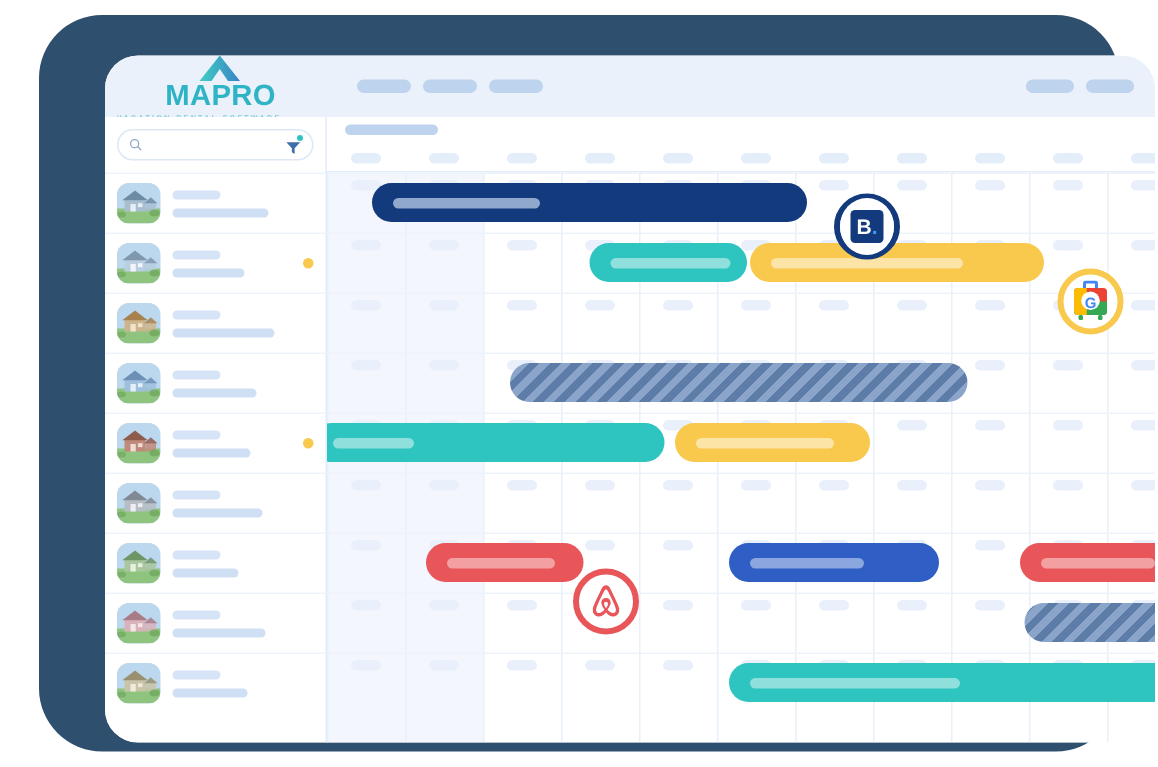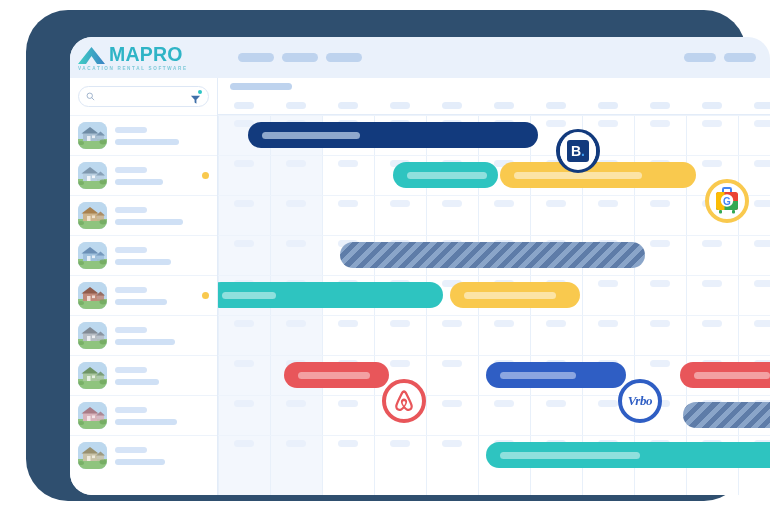--- a/index.html
+++ b/index.html
@@ -29,21 +29,21 @@
   }
 
   
   #app-header {
     position: absolute; left: 0; top: 0;
     width: 700px; height: 41px;
     background: #eaf1fb;
     display: flex; align-items: center;
   }
   #logo-block { width: 148px; padding-left: 6px; }
-  .logo-row { display: flex; align-items: center; gap: 1px; }
+  .logo-row { display: flex; align-items: center; gap: 1px; flex-direction: column; }
   #logo-mark { width: 32px; height: 19px; flex: 0 0 auto; }
   #logo-word {
     font-size: 19.5px; font-weight: bold; letter-spacing: .2px;
     color: #2fb4c6; line-height: 19px;
   }
   #logo-tagline {
     font-size: 4.6px; letter-spacing: 1.65px; color: #7fc9d8;
     margin-left: 2px; margin-top: 2px; font-weight: bold;
   }
   .hdr-pill { height: 9px; border-radius: 5px; background: #bed3ee; }
@@ -593,23 +593,18 @@
             </div>
             <div class="badge" id="badge-airbnb" style="left: 164px; top: 264px; border-color: rgb(232, 86, 90);">
               <div class="badge-inner">
                 <svg width="28" height="28" viewBox="0 0 28 28">
         <path d="M14 3.2c1.4 0 2.3 1 3.1 2.6 1.1 2.2 3 6.1 4.4 9.3.9 2 1.3 3.3 1.3 4.5 0 2.6-1.8 4.4-4.1 4.4-1.7 0-3.2-.9-4.7-2.6-1.5 1.7-3 2.6-4.7 2.6-2.3 0-4.1-1.8-4.1-4.4 0-1.2.4-2.5 1.3-4.5 1.4-3.2 3.3-7.1 4.4-9.3.8-1.6 1.7-2.6 3.1-2.6z
                  M14 6c-.5 0-.9.4-1.4 1.4-1 2-2.9 5.8-4.1 8.6-.8 1.8-1.1 2.8-1.1 3.6 0 1.3.8 2.1 2 2.1 1.2 0 2.4-.8 3.6-2.3-1.3-1.7-2.1-3.3-2.1-4.7 0-1.8 1.3-3.1 3.1-3.1s3.1 1.3 3.1 3.1c0 1.4-.8 3-2.1 4.7 1.2 1.5 2.4 2.3 3.6 2.3 1.2 0 2-.8 2-2.1 0-.8-.3-1.8-1.1-3.6-1.2-2.8-3.1-6.6-4.1-8.6C14.9 6.4 14.5 6 14 6z
                  M14 14.2c-.8 0-1.3.5-1.3 1.3 0 .8.5 1.9 1.3 3 .8-1.1 1.3-2.2 1.3-3 0-.8-.5-1.3-1.3-1.3z" fill="#e8565a"></path>
       </svg>
               </div>
             </div>
-            <div class="badge" id="badge-vrbo" style="left: 400px; top: 264px; border-color: rgb(47, 94, 196);">
-              <div class="badge-inner">
-                <div id="vrbo-text">Vrbo</div>
-              </div>
-            </div>
           </div>
       </div>
 
     </div>
   </div>
 </div>
 
 </body></html>

